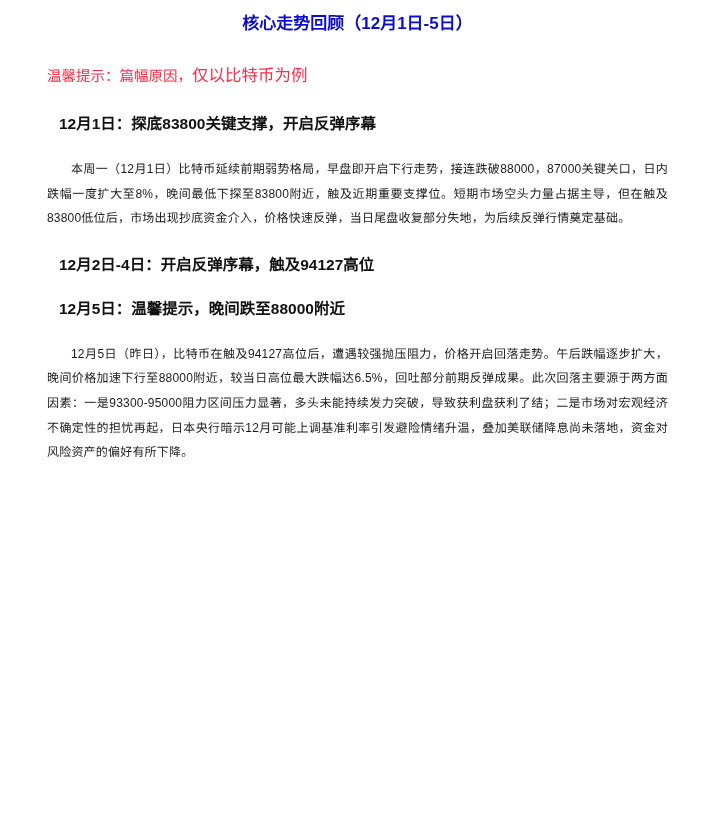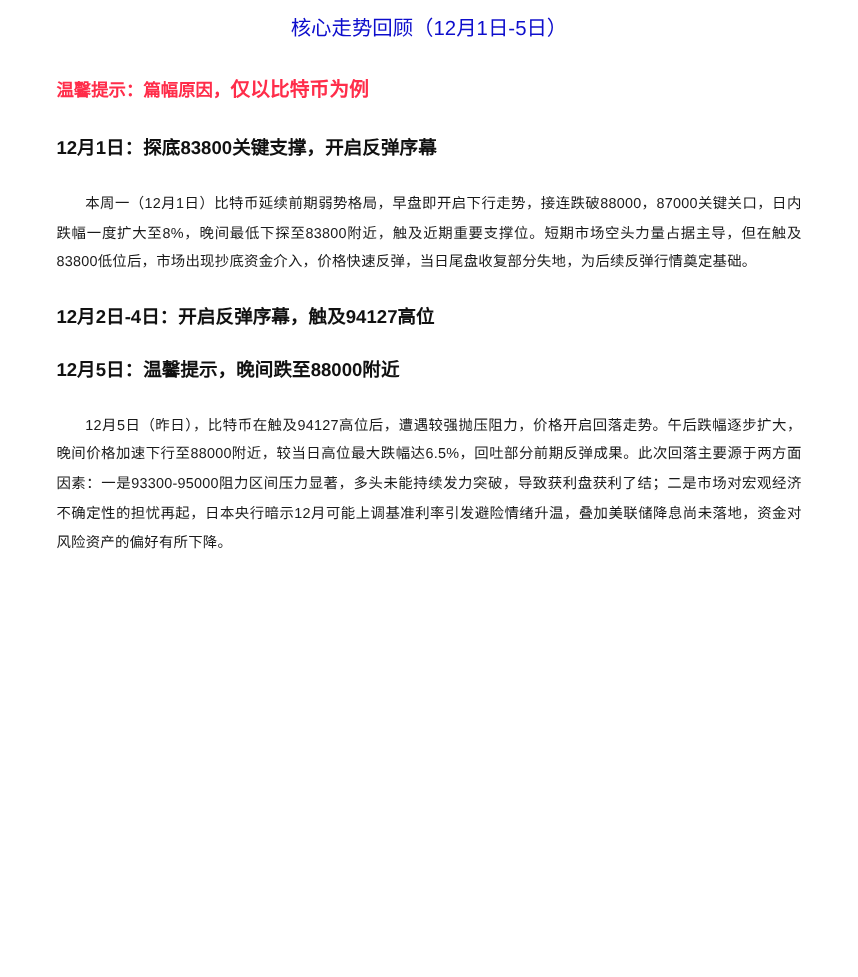--- a/index.html
+++ b/index.html
@@ -11,44 +11,44 @@
     width: 715px;
     height: 814px;
     box-sizing: border-box;
     padding: 13px 47px 0 47px;
     overflow: hidden;
     font-family: "Liberation Sans", "DejaVu Sans", sans-serif;
     color: var(--body-color, #1a1a1a);
   }
   .doc-title {
     font-size: 17px;
-    font-weight: normal;
+    font-weight: bold;
     line-height: 22px;
     text-align: center;
     color: var(--title-color, #0d0dcc);
     margin: 0 0 29px 0;
   }
   .notice {
     margin: 0 0 26px 0;
     line-height: 22px;
     color: var(--notice-color, #ff2d4a);
-    font-weight: bold;
+    font-weight: normal;
   }
   .notice-prefix {
     font-size: 14.5px;
   }
   .notice-emphasis {
     font-size: 16.5px;
   }
   .section-heading {
     font-size: 15.5px;
     font-weight: bold;
     line-height: 21px;
     color: var(--heading-color, #111111);
-    margin: 0 0 23px 0;
+    margin: 0 0 23px 12px;
   }
   .para {
     font-size: 12px;
     line-height: 24.6px;
     text-align: justify;
     text-indent: 2em;
     margin: 0 0 23px 0;
     color: var(--body-color, #1a1a1a);
     letter-spacing: 0.2px;
   }

